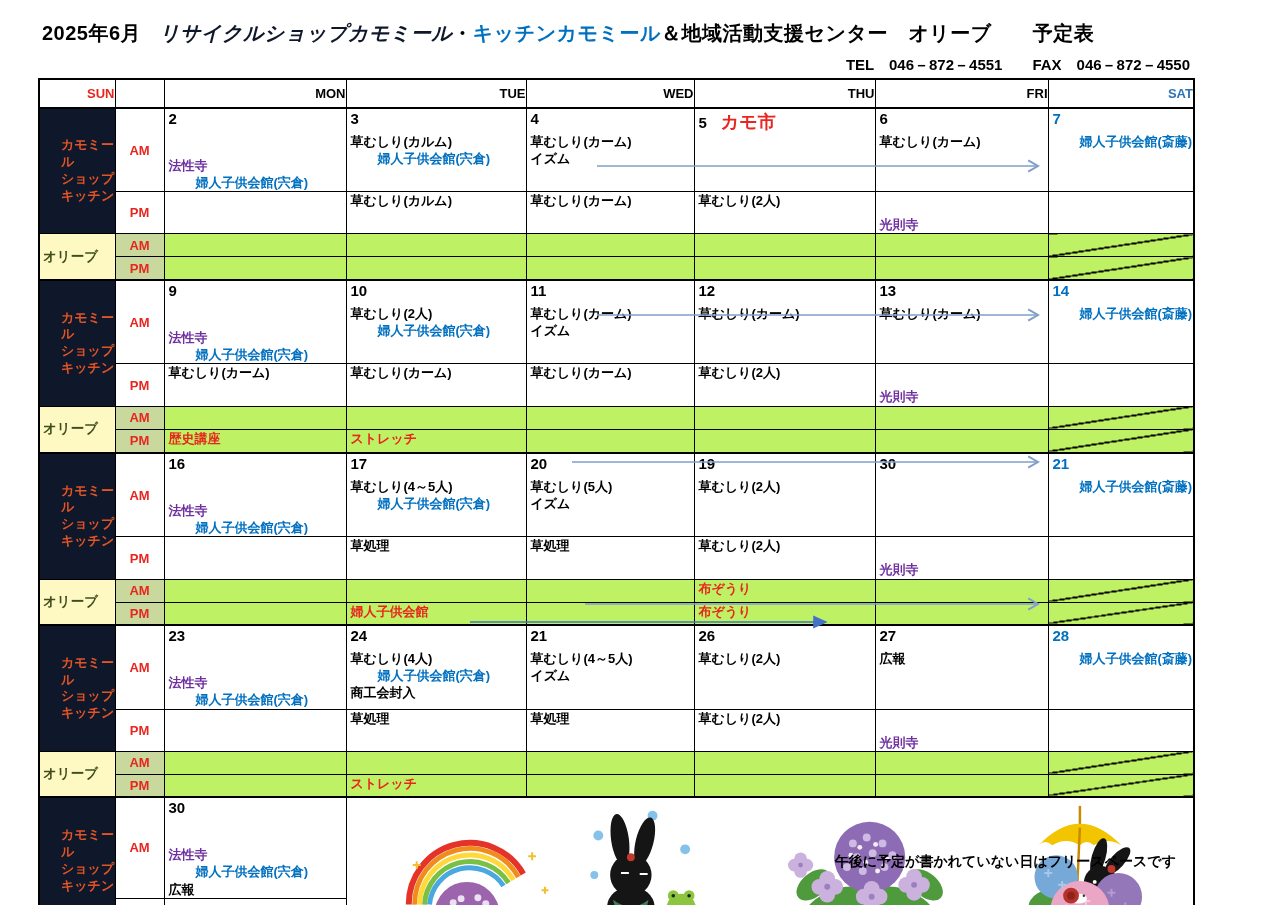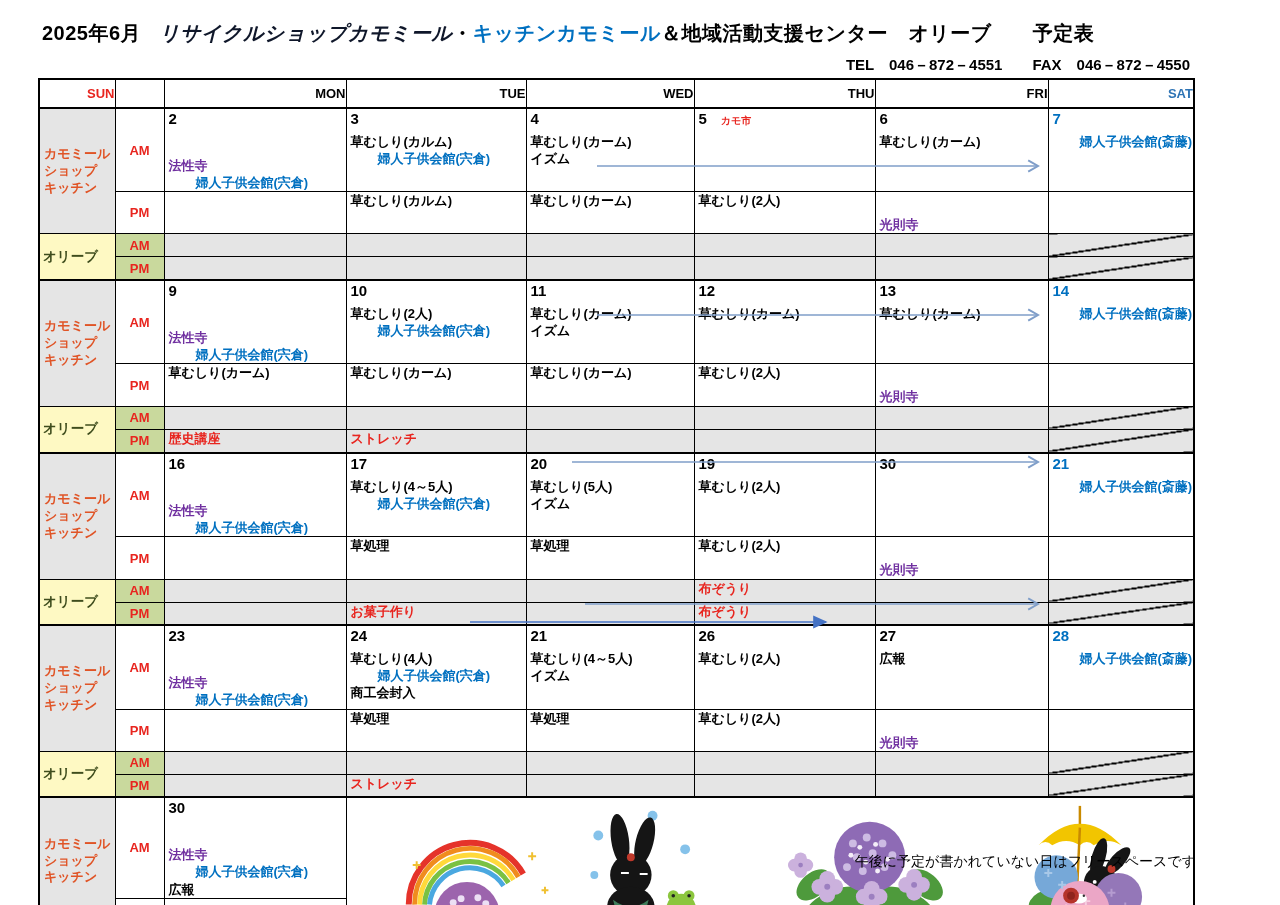--- a/index.html
+++ b/index.html
@@ -4,38 +4,38 @@
 <style>
   html,body{margin:0;padding:0;}
   body{
     width:1280px;height:905px;position:relative;background:#fff;
     font-family:"Liberation Sans", sans-serif;color:#000;overflow:hidden;
   }
   .title{position:absolute;left:42px;top:20px;font-size:20px;font-weight:bold;letter-spacing:.5px;white-space:nowrap;}
   .title .t-red{color:#0f172a;margin-left:18px;font-style:italic;}
   .title .t-blue{color:#0070c0;}
   .tel-line{position:absolute;top:56px;right:90px;font-size:15px;font-weight:bold;white-space:nowrap;}
-  .footer-note{position:absolute;top:853px;right:84px;font-size:14px;font-weight:normal;white-space:nowrap;}
+  .footer-note{position:absolute;top:853px;right:104px;font-size:14px;font-weight:bold;white-space:nowrap;}
 
   table.cal{position:absolute;left:38px;top:78px;border-collapse:collapse;table-layout:fixed;width:1155px;border:2.5px solid #000;}
   .cal th,.cal td{border:1.5px solid #000;padding:0;vertical-align:top;overflow:hidden;}
   .cal thead th{height:27px;text-align:right;vertical-align:middle;font-size:13px;font-weight:bold;border-bottom:2.5px solid #000;background:#fff;}
   th.h-sun{color:#e8251f;}
   th.h-sat{color:#2e74b5;}
   tr.wkstart>td{border-top:2.5px solid #000;}
 
-  td.lbl{color:#e05426;font-weight:bold;font-size:13px;line-height:1.3;vertical-align:middle;padding-left:4px;background:#e5e5e5;}
+  td.lbl{color:#e05426;font-weight:bold;font-size:13px;line-height:1.3;vertical-align:middle;padding-left:21px;background:#0f172a;}
   td.olbl{background:#fef9c3;color:#3f4d1d;font-weight:bold;font-size:13.5px;vertical-align:middle;padding-left:3px;}
   td.ampm{color:#e8251f;font-weight:bold;font-size:13px;text-align:center;vertical-align:middle;background:#fff;}
   td.ampm.olive{background:#c9d99d;}
-  td.olive{background:#e5e5e5;}
+  td.olive{background:#bef264;}
   td.crossed{background-image:linear-gradient(to bottom right,transparent 48%,#000 48%,#000 52%,transparent 52%);}
 
   .datebar{font-size:15px;font-weight:bold;padding:1px 0 6px 4px;}
-  .datebar .badge{color:#e8251f;margin-left:14px;font-size:10px;}
+  .datebar .badge{color:#e8251f;margin-left:14px;font-size:18px;}
   td.sat .date{color:#0070c0;}
   .ev{font-size:13px;font-weight:bold;padding-left:4px;line-height:1.32;white-space:nowrap;}
   .c-k{color:#000;}
   .c-p{color:#7030a0;margin-top:24px;}
   .c-b{color:#0070c0;margin-left:27px;}
   .c-r{color:#e8251f;}
 
   td.illus-td{background:#fff;}
   svg.arrows{position:absolute;left:0;top:0;pointer-events:none;}
 </style>
@@ -279,21 +279,21 @@
         <td class="olive">
           <div class="ev c-r">布ぞうり</div>
         </td>
         <td class="olive"></td>
         <td class="olive crossed"></td>
       </tr>
       <tr style="height: 23px;">
         <td class="ampm olive">PM</td>
         <td class="olive"></td>
         <td class="olive">
-          <div class="ev c-r">お菓子作り</div>
+          <div class="ev c-r">婦人子供会館</div>
         </td>
         <td class="olive"></td>
         <td class="olive">
           <div class="ev c-r">布ぞうり</div>
         </td>
         <td class="olive"></td>
         <td class="olive crossed"></td>
       </tr>
       <tr class="wkstart" style="height: 84px;">
         <td class="lbl" rowspan="2">

